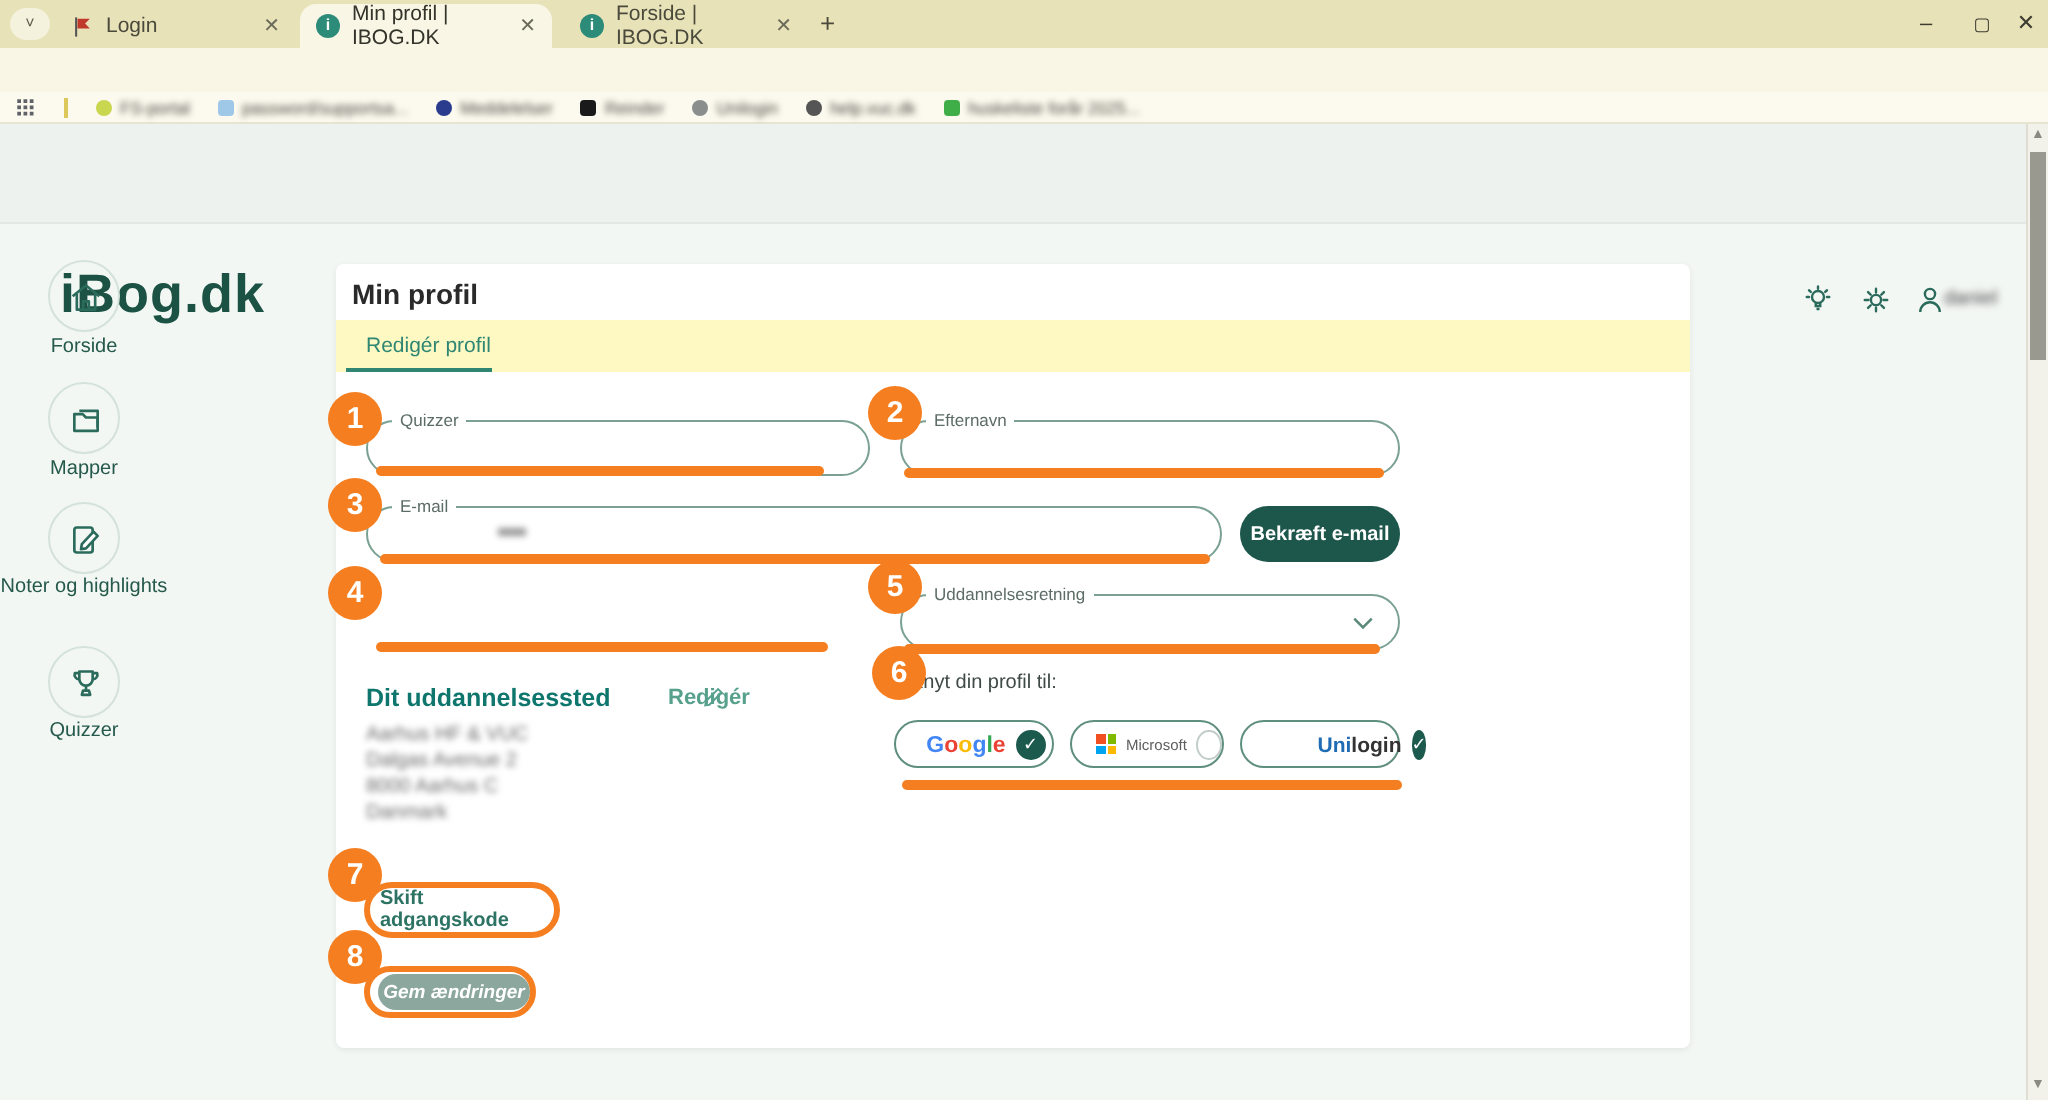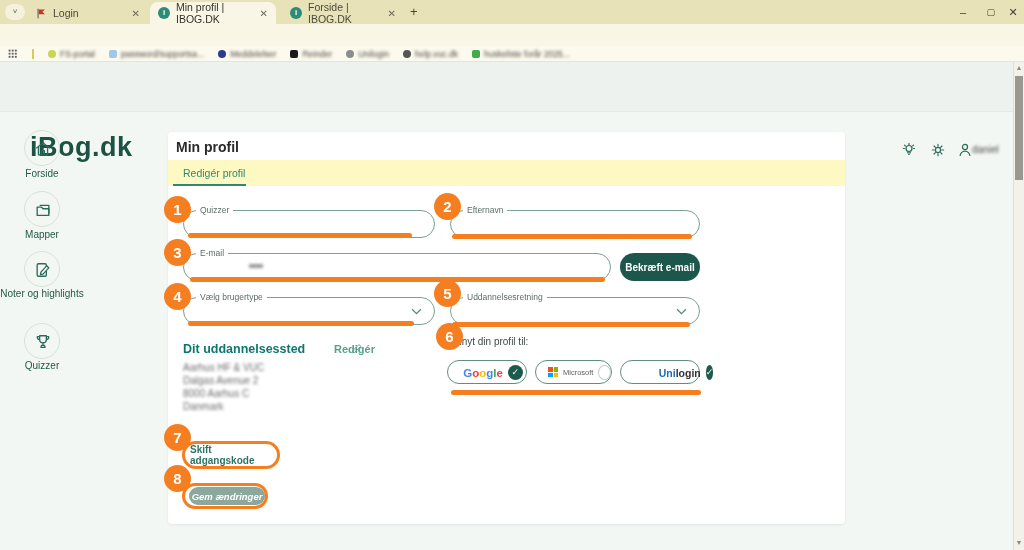--- a/index.html
+++ b/index.html
@@ -271,26 +271,20 @@
     <div class="abs ofield" style="left:282px;top:78px;width:250px;">
       <span class="flabel">Efternavn</span>
     </div>
 
     <div class="abs ofield" style="left:15px;top:121px;width:428px;">
       <span class="flabel">E-mail</span>
       <span class="abs" style="left:65px;top:10px;width:14px;height:4px;background:#999;filter:blur(1.6px);"></span>
     </div>
     <div class="abs greenbtn" style="left:452px;top:121px;width:80px;height:28px;">Bekræft e-mail</div>
 
-    <div class="abs ofield" style="left:15px;top:165px;width:252px;">
-      <span class="flabel">Vælg brugertype</span>
-      <svg class="chev" width="11" height="7" viewBox="0 0 12 8" fill="none" stroke="#5c8a7a" stroke-width="1.5">
-          <path d="M1 1.5 L6 6.5 L11 1.5"></path>
-        </svg>
-    </div>
     <div class="abs ofield" style="left:282px;top:165px;width:250px;">
       <span class="flabel">Uddannelsesretning</span>
       <svg class="chev" width="11" height="7" viewBox="0 0 12 8" fill="none" stroke="#5c8a7a" stroke-width="1.5">
           <path d="M1 1.5 L6 6.5 L11 1.5"></path>
         </svg>
     </div>
 
     <span class="abs schoolhead" style="left:15px;top:210px;">Dit uddannelsessted</span>
     <span class="abs editlink" style="left:137px;top:211px;margin-left:29px;">Redigér</span>
     <svg class="abs" style="left:182px;top:209px;" width="14" height="14" viewBox="0 0 24 24" fill="none" stroke="#57a08c" stroke-width="1.6">

